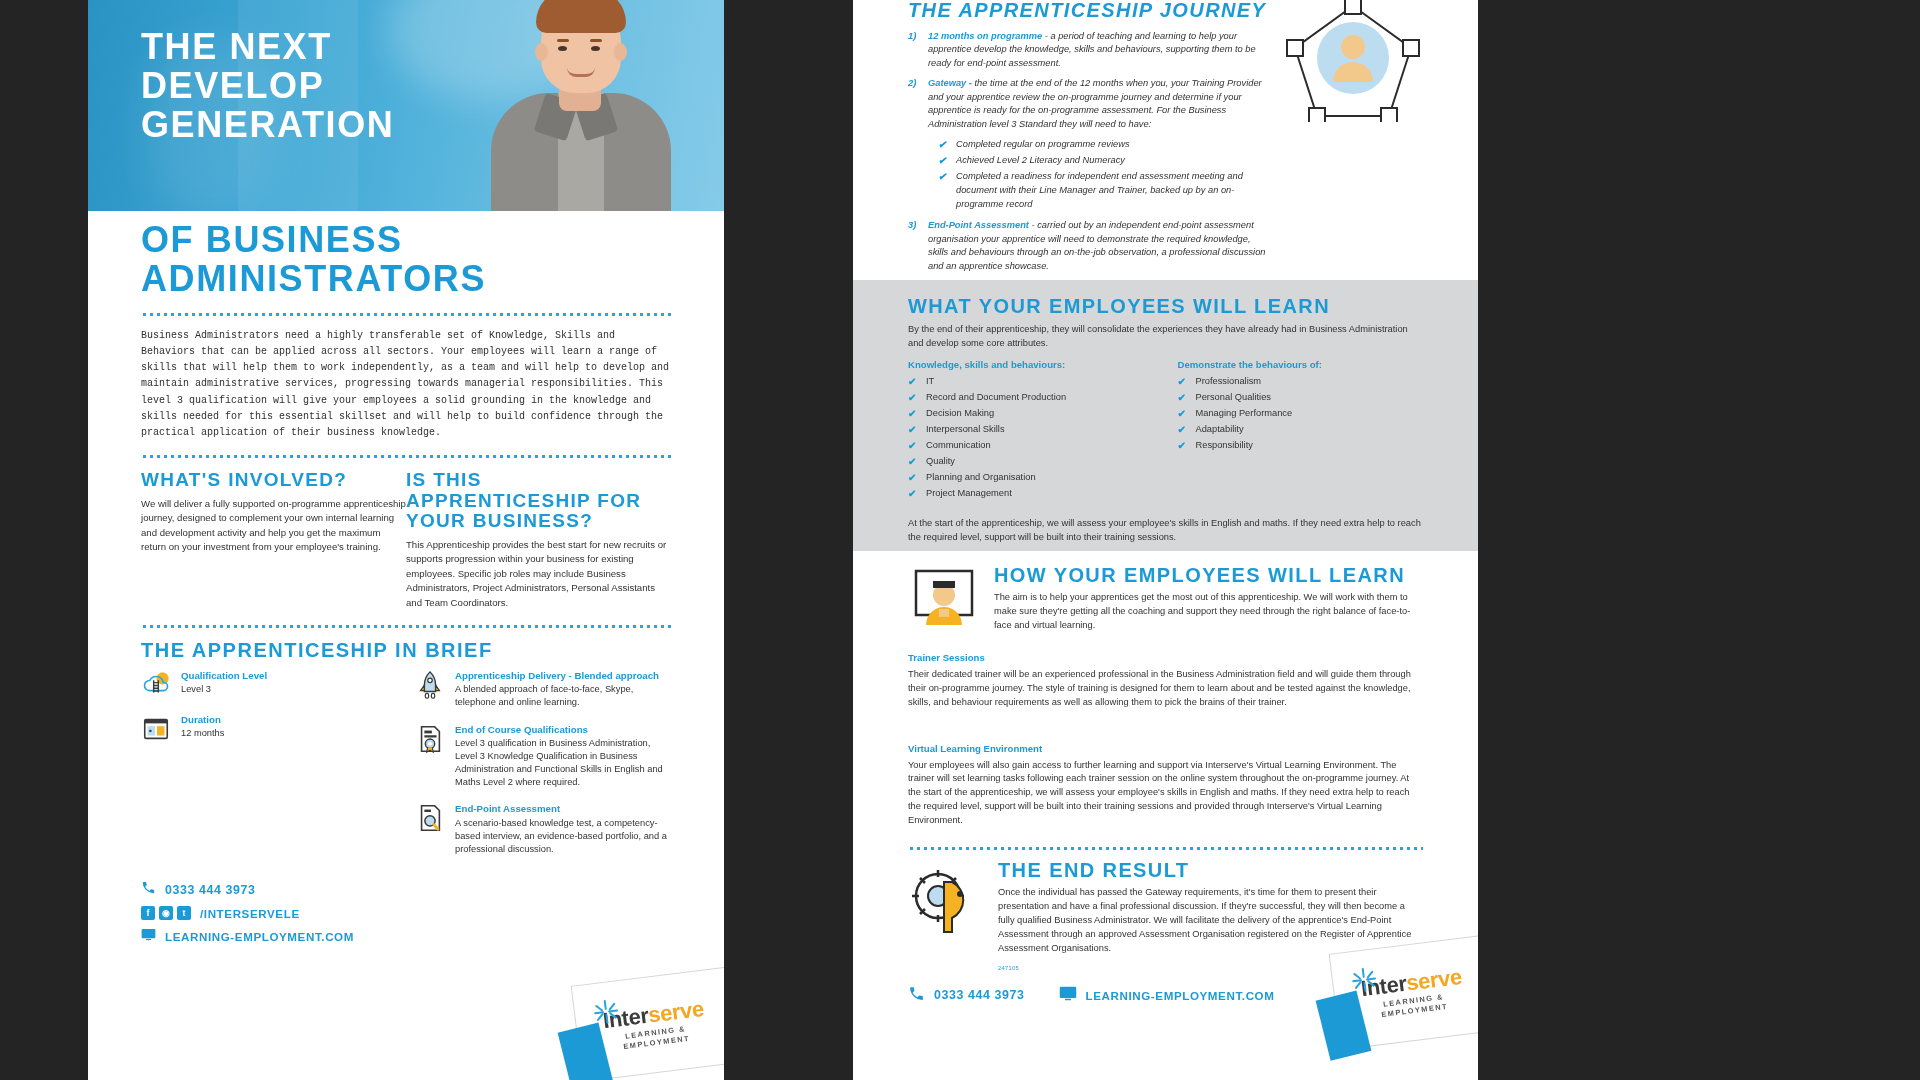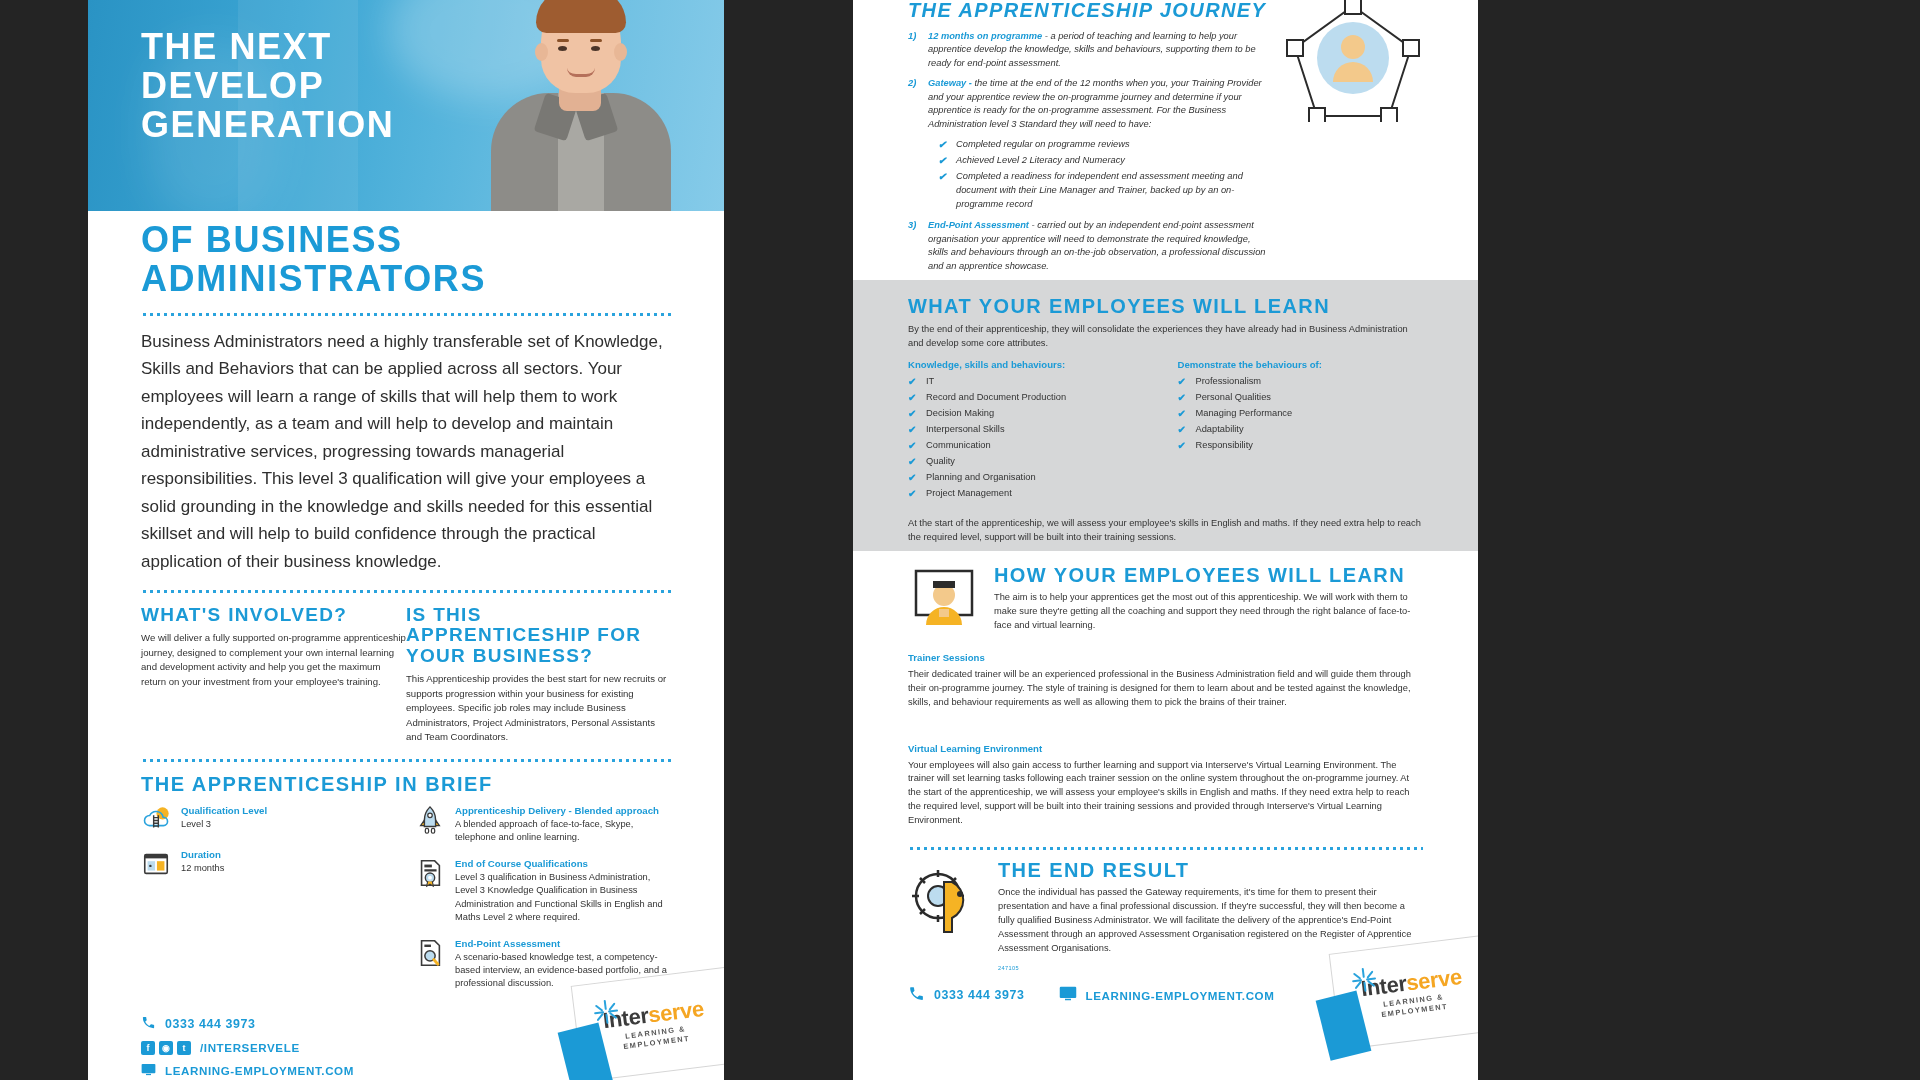--- a/index.html
+++ b/index.html
@@ -59,22 +59,22 @@
     color:#1b9ad6; font-weight:bold; text-transform:uppercase;
     letter-spacing:1.6px; line-height:1.08;
   }
   .title-blue-big{font-size:36px;margin-top:10px;}
   .dotline{
     height:5px; margin:13px 0 11px 0;
     background-image:radial-gradient(circle, #2aa3dd 1.6px, transparent 1.7px);
     background-size:7px 5px; background-repeat:repeat-x; background-position:0 50%;
   }
   .intro-p{
-    font-family:Liberation Sans, sans-serif;
-    font-size:17px; line-height:1.62; color:#2f2f2f;
+    font-family:Liberation Mono, monospace;
+    font-size:10px; line-height:1.62; color:#2f2f2f;
   }
   .two-col{display:flex;margin-top:4px;}
   .col{flex:1;}
   .h2blue{font-size:19px;letter-spacing:1.3px;margin-bottom:6px;}
   .small-p{font-size:9.6px;line-height:1.52;color:#333;}
   .h-brief{font-size:20px;letter-spacing:1.5px;margin:2px 0 9px 0;}
   .brief-grid{display:flex;gap:18px;}
   .brief-col{flex:1;}
   .brief-item{display:flex;gap:10px;margin-bottom:14px;}
   .brief-ico{width:30px;height:30px;flex:0 0 30px;}

